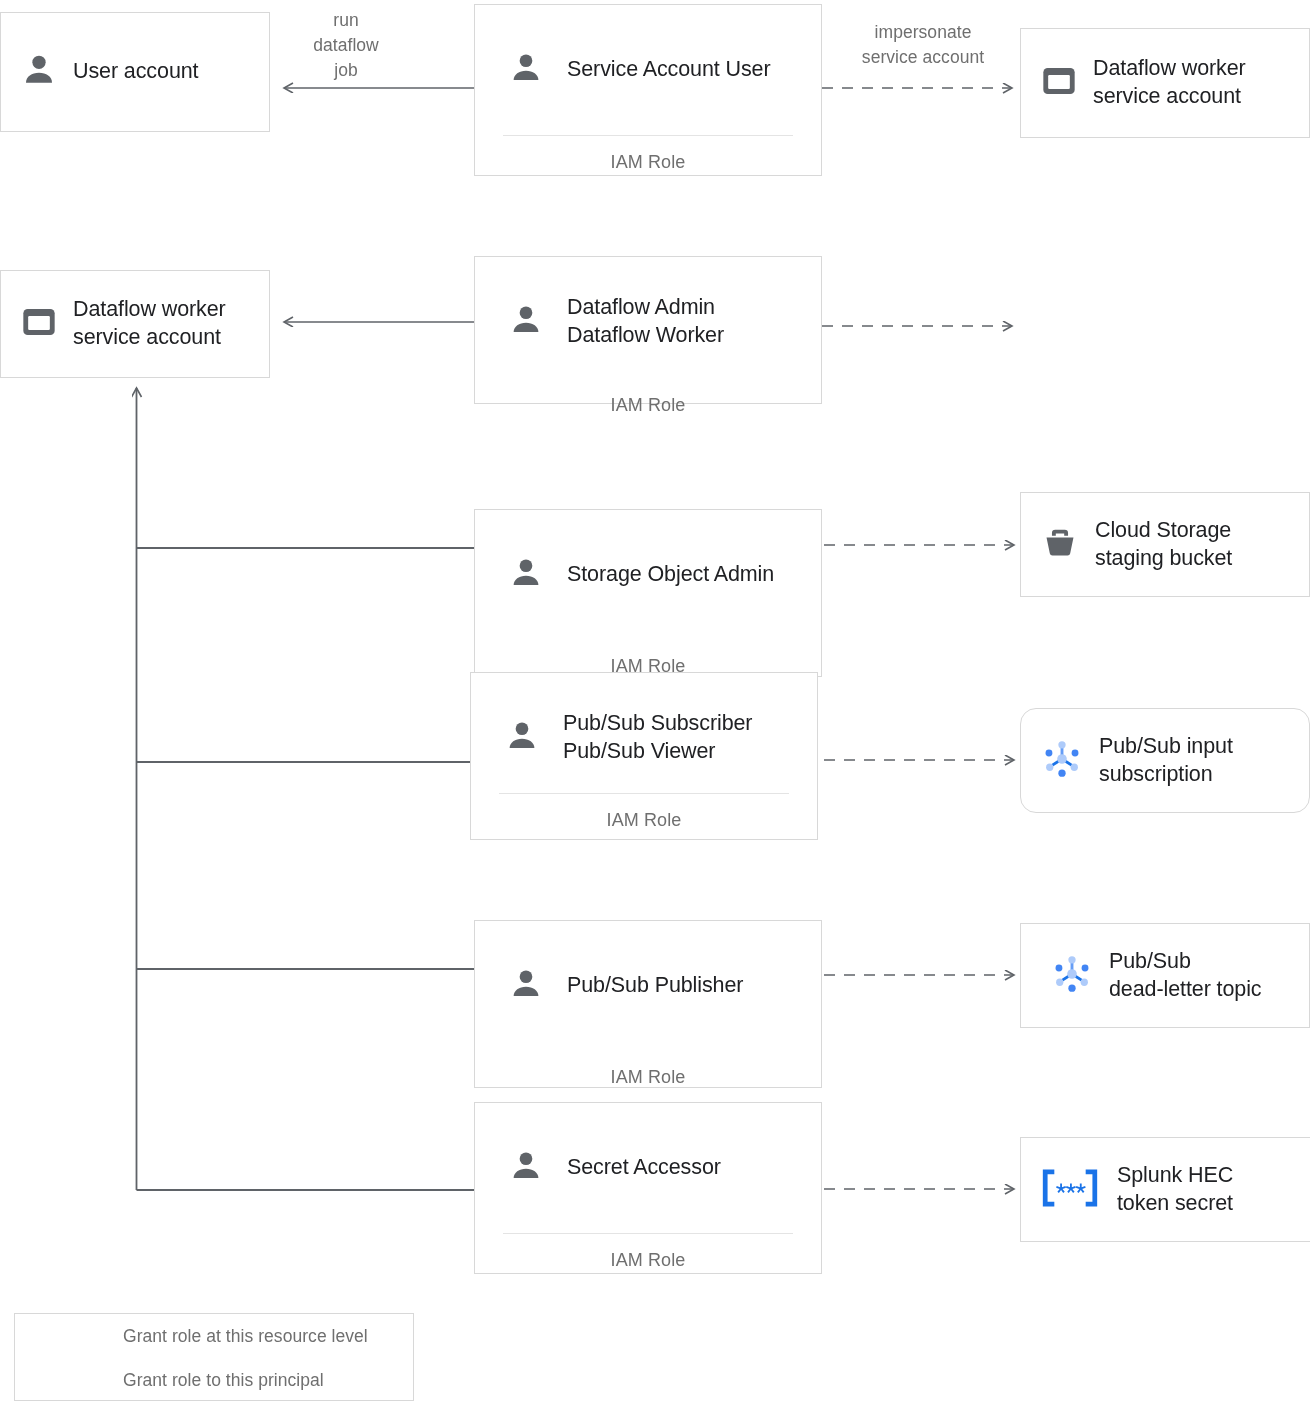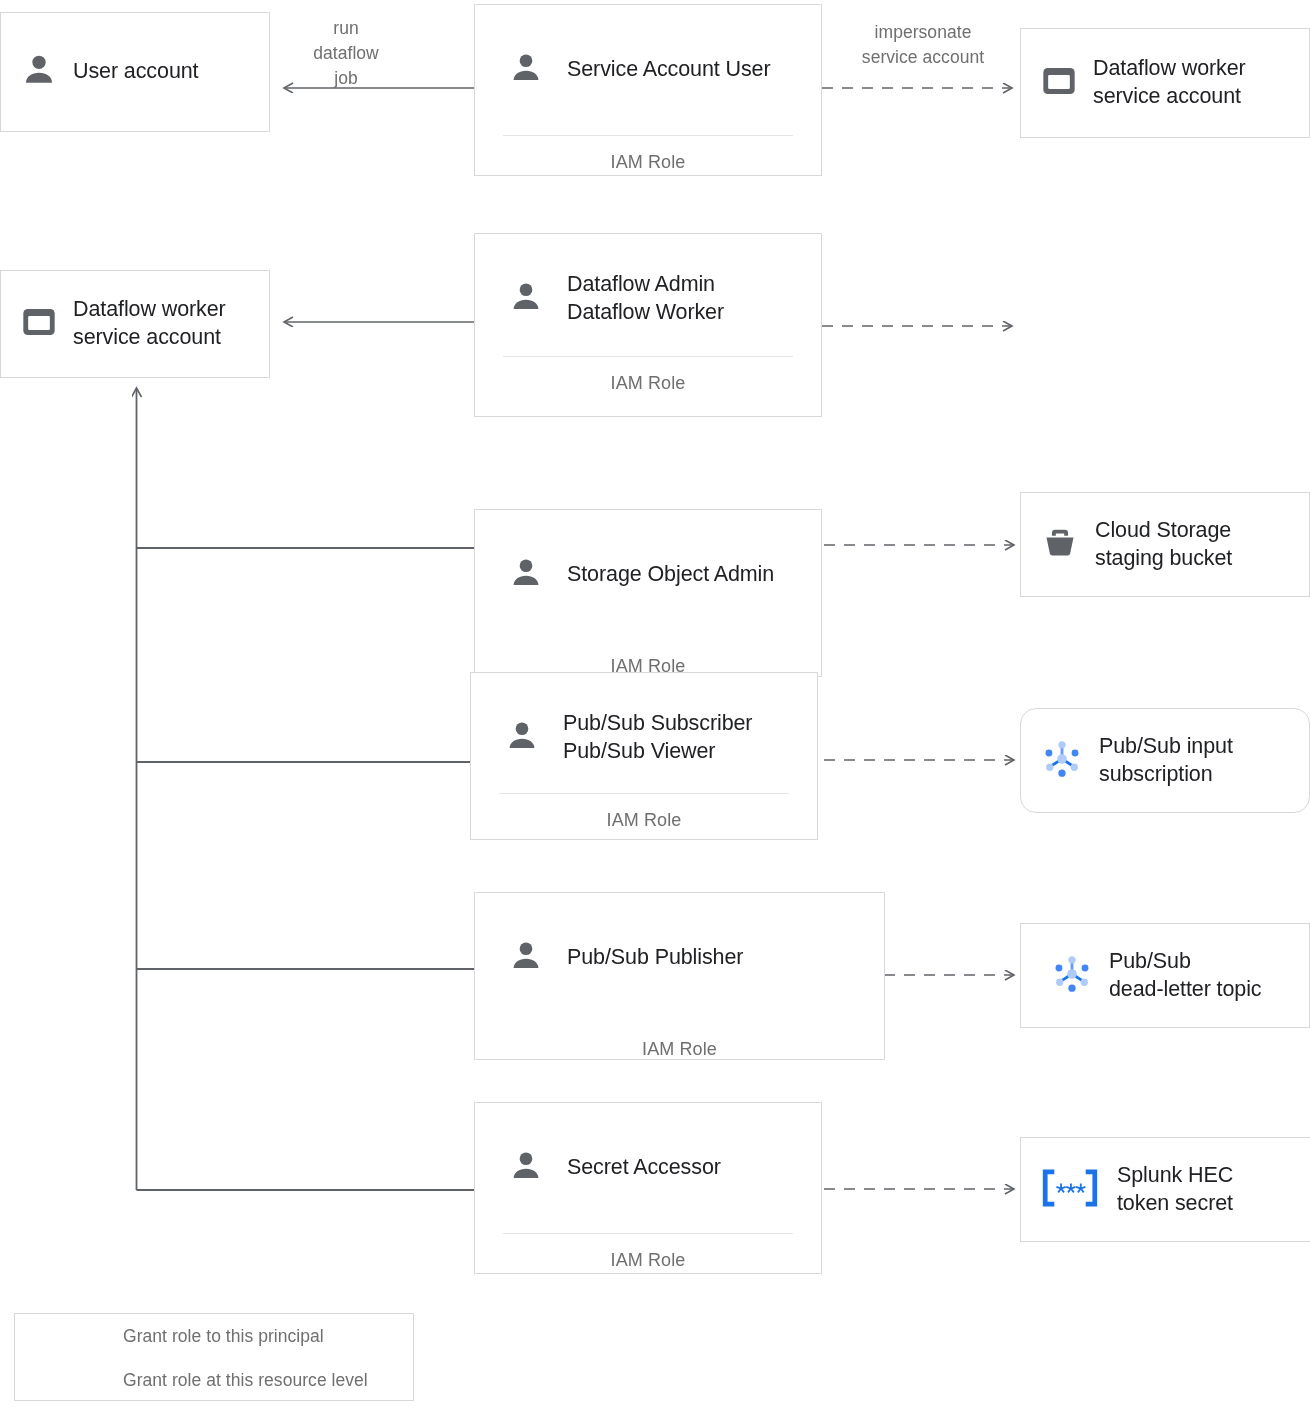--- a/index.html
+++ b/index.html
@@ -173,21 +173,21 @@
   <div class="box res-box" style="left:0px; top:12px; width:270px; height:120px;">
     <span class="icon">
       <svg width="40" height="40" viewBox="0 0 24 24">
         <circle cx="12" cy="7.4" r="4" fill="#5f6368"></circle>
         <path d="M4.2 19.6c0-3.6 3.5-5.9 7.8-5.9s7.8 2.3 7.8 5.9z" fill="#5f6368"></path>
       </svg>
     </span>
     <span class="res-label">User account</span>
   </div>
 
-  <div class="edge-label" style="left:292px; top:8px; width:108px;margin-top:8px;">run
+  <div class="edge-label" style="left:292px; top:8px; width:108px;">run
 dataflow
 job</div>
 
   <div class="card" style="left:474px; top:4px; width:348px; height:172px;">
     <div class="card-head">
       <span class="icon">
         <svg width="38" height="38" viewBox="0 0 24 24">
           <circle cx="12" cy="7.4" r="4" fill="#5f6368"></circle>
           <path d="M4.2 19.6c0-3.6 3.5-5.9 7.8-5.9s7.8 2.3 7.8 5.9z" fill="#5f6368"></path>
         </svg>
@@ -216,21 +216,21 @@
     <span class="icon">
       <svg width="40" height="40" viewBox="0 0 24 24">
         <rect x="2.6" y="4.2" width="18.8" height="15.6" rx="2.6" fill="#5f6368"></rect>
         <rect x="5.5" y="8.4" width="13" height="8.4" rx="0.7" fill="#ffffff"></rect>
       </svg>
     </span>
     <span class="res-label">Dataflow worker
 service account</span>
   </div>
 
-  <div class="card" style="left:474px; top:233px; width:348px; height:184px;">
+  <div class="card" style="left:474px; top:256px; width:348px; height:148px;">
     <div class="card-head">
       <span class="icon">
         <svg width="38" height="38" viewBox="0 0 24 24">
           <circle cx="12" cy="7.4" r="4" fill="#5f6368"></circle>
           <path d="M4.2 19.6c0-3.6 3.5-5.9 7.8-5.9s7.8 2.3 7.8 5.9z" fill="#5f6368"></path>
         </svg>
       </span>
       <span class="card-title">Dataflow Admin
 Dataflow Worker</span>
     </div>
@@ -291,21 +291,21 @@
         <circle cx="18.8" cy="8.9" r="1.8" fill="#4285f4"></circle>
         <circle cx="5.6" cy="16.3" r="1.9" fill="#aecbfa"></circle>
         <circle cx="18.4" cy="16.3" r="1.9" fill="#aecbfa"></circle>
         <circle cx="12" cy="19.4" r="1.9" fill="#4285f4"></circle>
       </svg>
     </span>
     <span class="res-label">Pub/Sub input
 subscription</span>
   </div>
 
-  <div class="card" style="left:474px; top:892px; width:411px; height:168px;">
+  <div class="card" style="left:474px; top:920px; width:348px; height:168px;">
     <div class="card-head">
       <span class="icon">
         <svg width="38" height="38" viewBox="0 0 24 24">
           <circle cx="12" cy="7.4" r="4" fill="#5f6368"></circle>
           <path d="M4.2 19.6c0-3.6 3.5-5.9 7.8-5.9s7.8 2.3 7.8 5.9z" fill="#5f6368"></path>
         </svg>
       </span>
       <span class="card-title">Pub/Sub Publisher</span>
     </div>
     <div class="card-rule" style="margin-top:26px;"></div>
@@ -357,21 +357,21 @@
         </g>
       </svg>
     </span>
     <span class="res-label">Splunk HEC
 token secret</span>
   </div>
 
   <div id="legend">
     <div class="legend-row">
       <span style="width:56px"></span>
-      <span class="legend-text">Grant role to this principal</span>
+      <span class="legend-text">Grant role at this resource level</span>
     </div>
     <div class="legend-row">
       <span style="width:56px"></span>
-      <span class="legend-text">Grant role at this resource level</span>
+      <span class="legend-text">Grant role to this principal</span>
     </div>
   </div>
 
 </div>
 
 </body></html>

